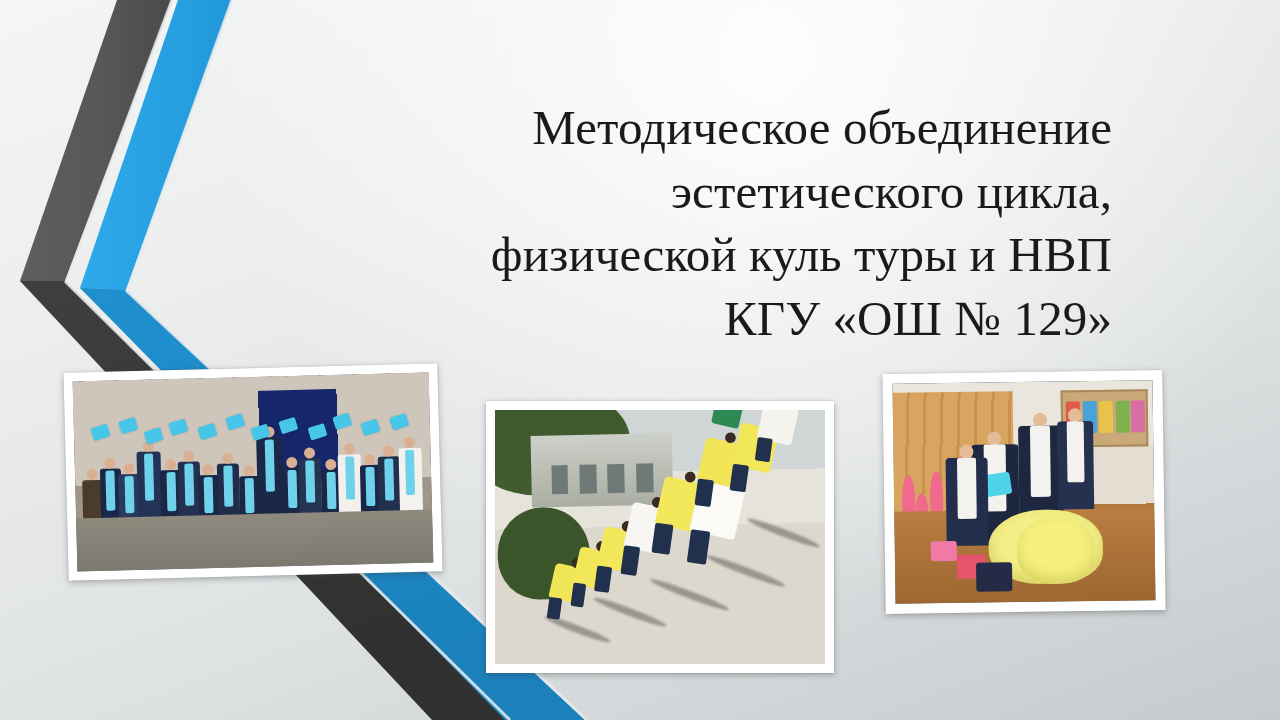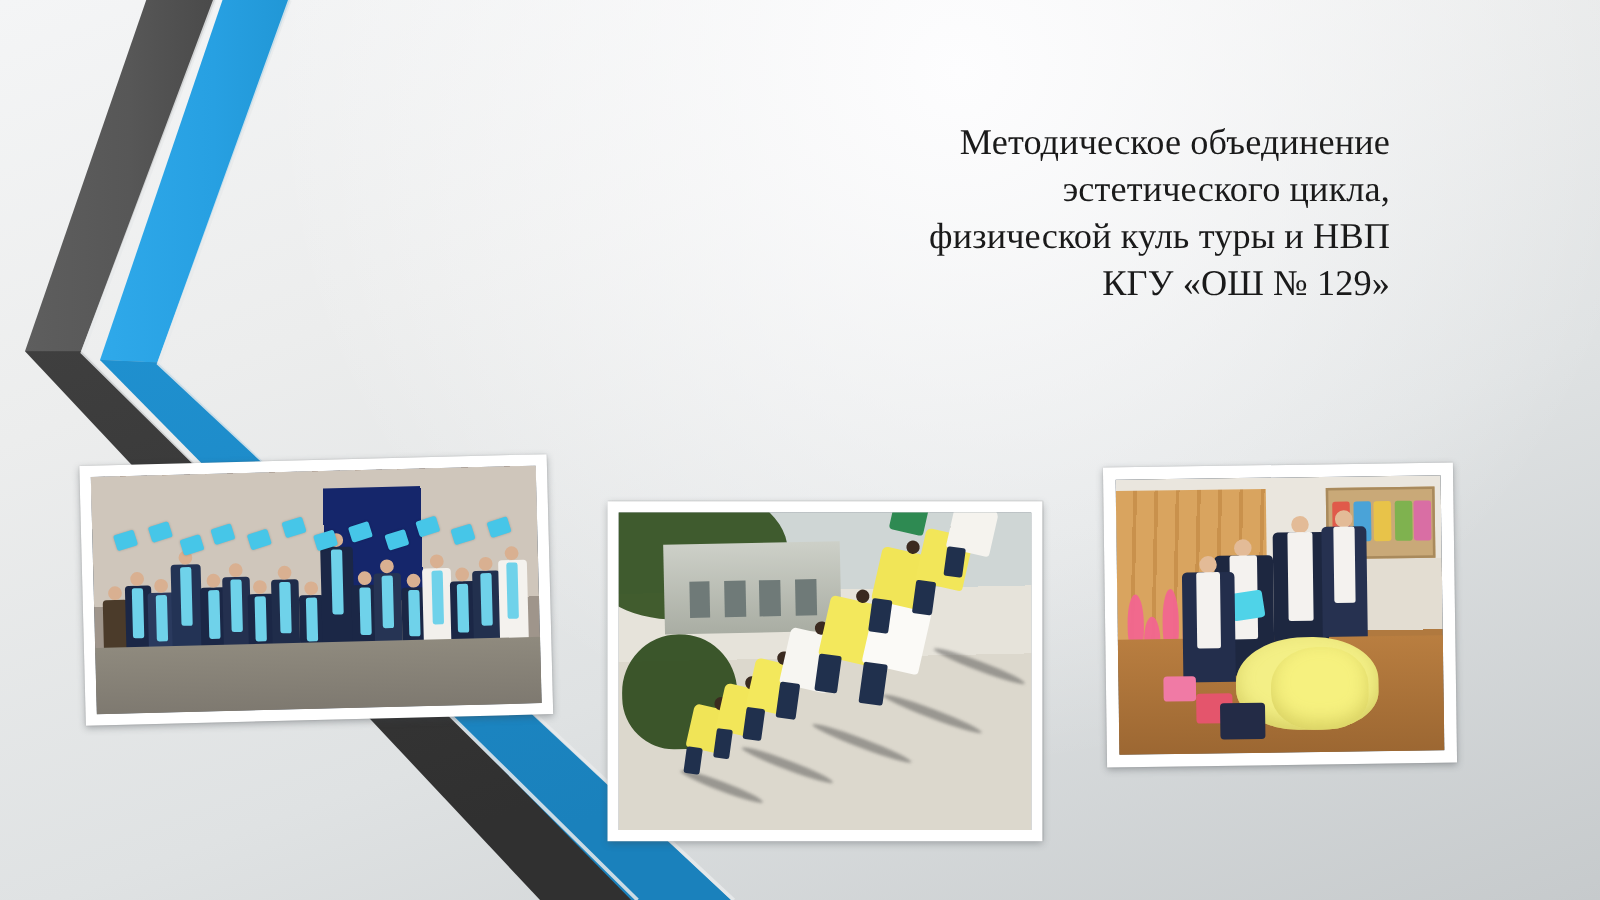--- a/index.html
+++ b/index.html
@@ -24,21 +24,21 @@
   .chev-layer svg { display: block; width: 1280px; height: 720px; }
 
   
   .title-block {
     position: absolute;
     left: 300px;
     top: 96px;
     width: 812px;
     text-align: right;
     color: #1a1a1a;
-    font-size: 29px;
+    font-size: 49px;
     line-height: 1.3;
     letter-spacing: 0.1px;
     white-space: pre-line;
     text-rendering: optimizeLegibility;
   }
 
   
   .photo {
     position: absolute;
     background: #ffffff;

